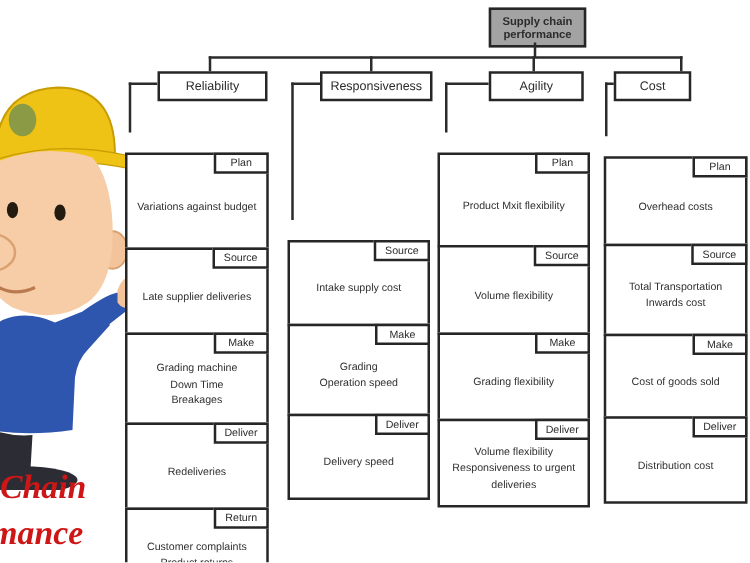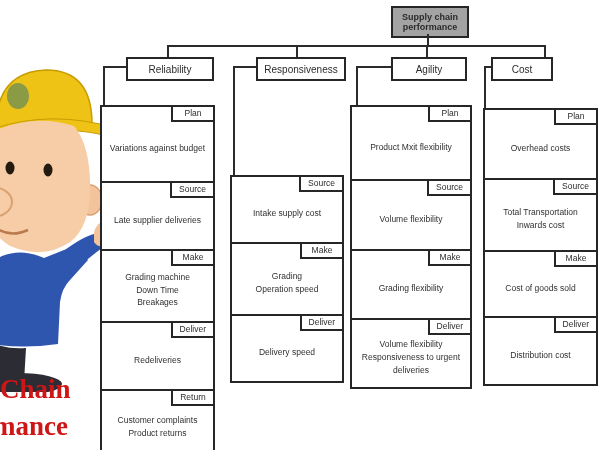--- a/index.html
+++ b/index.html
@@ -21,32 +21,32 @@
     position:absolute; top:57px; height:20px; border:2px solid #262626; background:#fff;
     display:flex; align-items:center; justify-content:center;
     font-size:10px; font-weight:400;
   }
   
   .col{position:absolute;}
   .box{
     position:relative; border:2px solid #262626; background:#fff; margin-top:-2px;
     display:flex; align-items:center; justify-content:center; text-align:center;
   }
-  .col .box:first-child{margin-top:0;}
+  .col .box:first-child{margin-top:17px;}
   .box-text{
     font-size:8.5px; line-height:1.5; white-space:pre-line; padding:10px 4px 2px 4px; color:#303030;
   }
   .tag{
     position:absolute; top:-2px; right:-2px; border:2px solid #262626; background:#fff;
     font-size:8.5px; line-height:11px; padding:1px 7px; min-width:26px; text-align:center;
   }
   
   .watermark{
     position:absolute; left:0; top:371px; font-family:"Liberation Serif", serif;
-    font-weight:700; color:#cf1616; font-size:27px; line-height:37px;
+    font-weight:700; color:#cf1616; font-size:27px; line-height:37px;font-style:italic;
   }
   .watermark .wm2{margin-left:-7px;}
   .mascot{position:absolute; left:-34px; top:50px;}
 </style>
 </head>
 <body>
 
 <div class="stage">
 
   <svg class="mascot" width="152" height="342" viewBox="0 0 152 342" aria-hidden="true">

